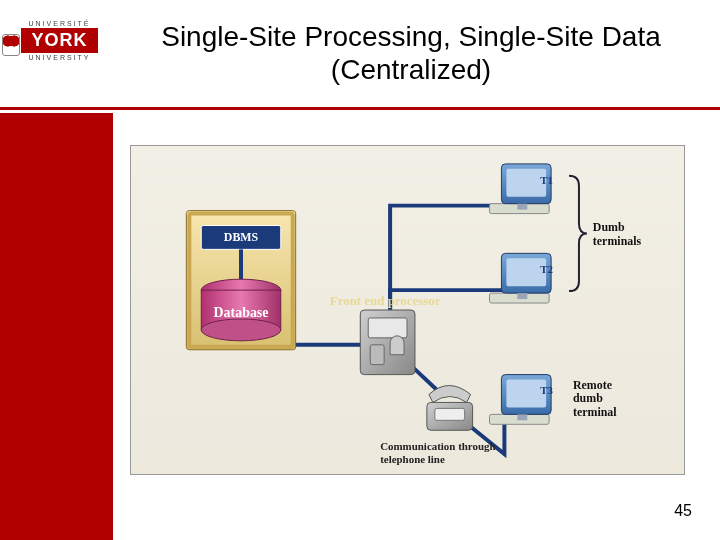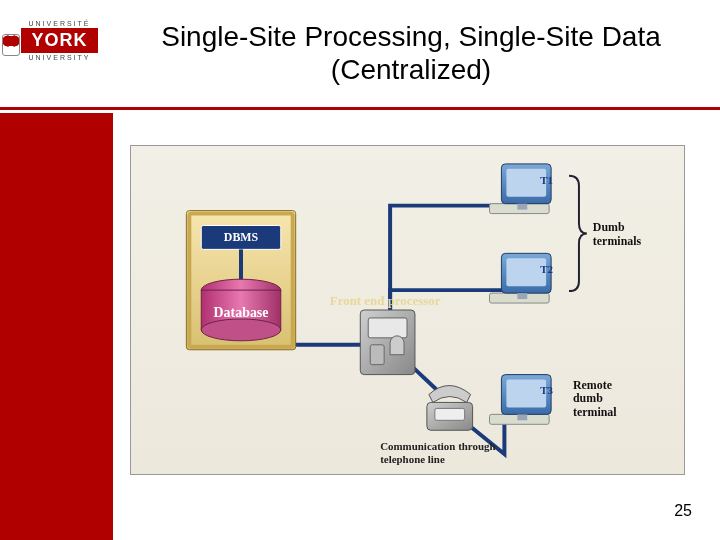--- a/index.html
+++ b/index.html
@@ -166,13 +166,13 @@
     <path d="M440 30 q10 0 10 10 v38 q0 10 8 10 q-8 0 -8 10 v38 q0 10 -10 10" fill="none" stroke="#223" stroke-width="2"></path>
     <text x="464" y="86" fill="#111" font-size="12" font-weight="bold">Dumb</text>
     <text x="464" y="100" fill="#111" font-size="12" font-weight="bold">terminals</text>
 
     <text x="444" y="244" fill="#111" font-size="12" font-weight="bold">Remote</text>
     <text x="444" y="258" fill="#111" font-size="12" font-weight="bold">dumb</text>
     <text x="444" y="272" fill="#111" font-size="12" font-weight="bold">terminal</text>
   </svg>
 </div>
 
-<div class="pagenum">25</div>
+<div class="pagenum">45</div>
 
 </body></html>

